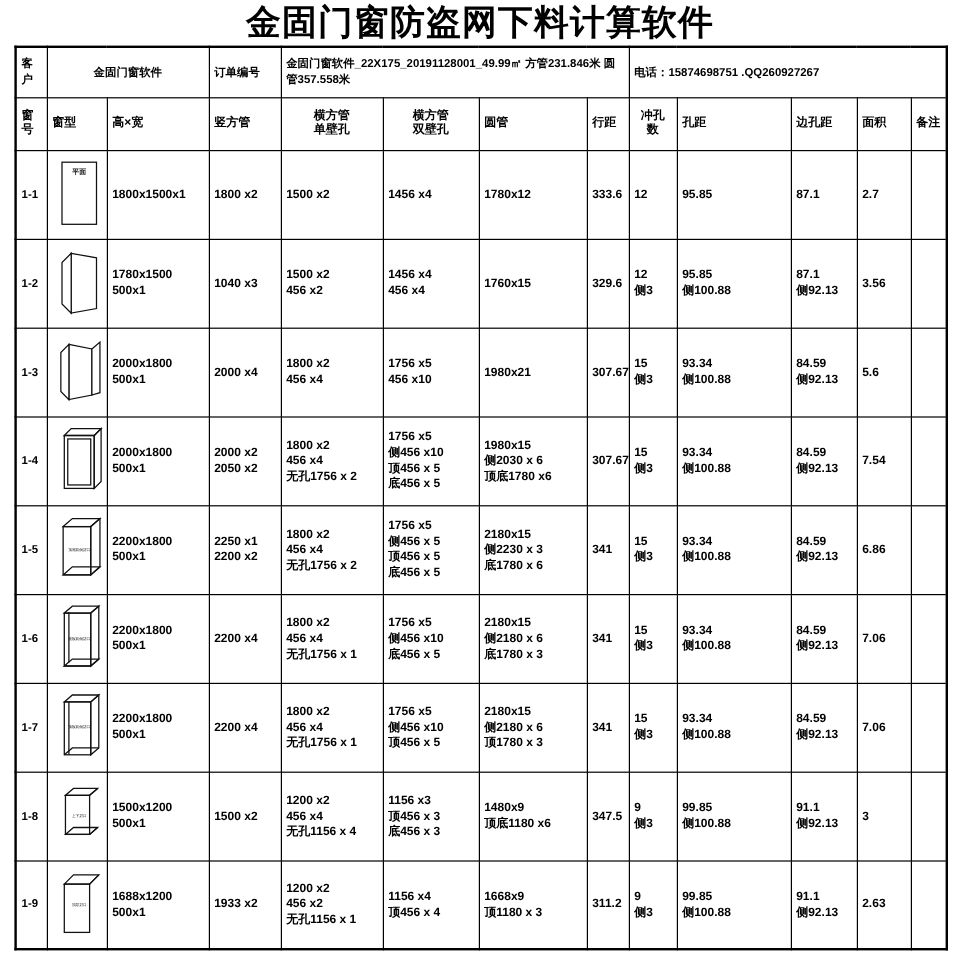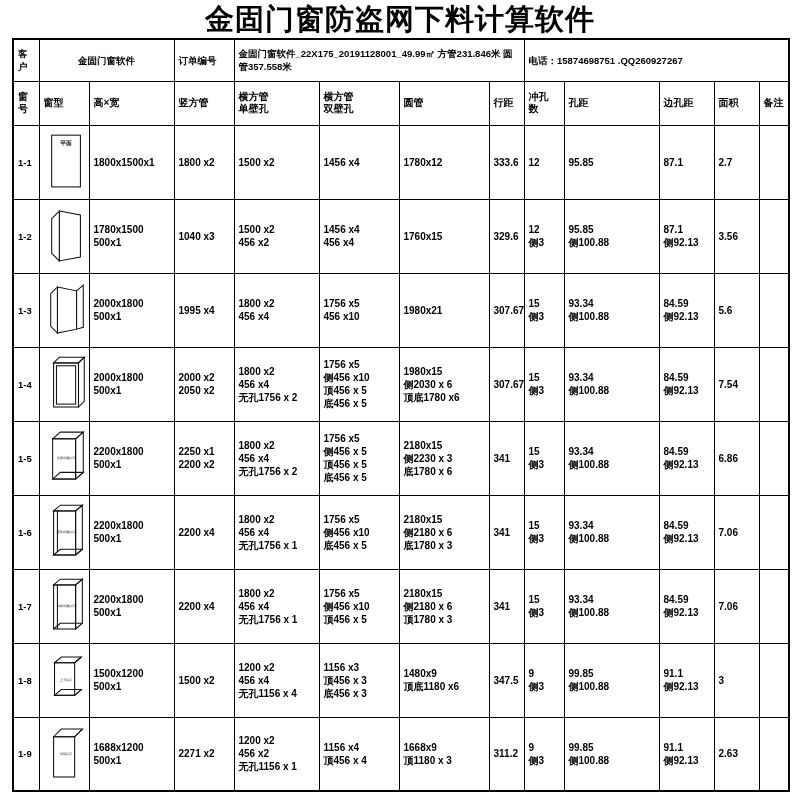--- a/index.html
+++ b/index.html
@@ -49,21 +49,21 @@
 
   
   .info-row td{height:42px;font-size:9.5px;}
   .info-label{text-align:left;}
   .info-value{text-align:center;}
   .info-order{font-size:9px;line-height:12px;}
   .info-contact{font-size:9px;}
 
   
   .hdr td{height:44px;text-align:left;font-size:10px;line-height:12px;}
-  .hdr .two-line{white-space:pre-line;}
+  .hdr .two-line{white-space:pre-line;text-align:center;}
 
   
   .drow td{height:74px;text-align:left;}
   .drow td.cell-num{font-size:10px;}
   .cellline{display:block;white-space:nowrap;}
 
   
   .shape-cell{text-align:center;padding:2px 1px;}
   .shape-box{
     width:46px;height:62px;
@@ -236,21 +236,21 @@
               <polygon points="14,8 34,12 34,52 14,56" stroke="#111" fill="#ffffff" stroke-width="1.1" stroke-linejoin="miter"></polygon>
               <polygon points="14,8 7,15 7,49 14,56" stroke="#111" fill="#ffffff" stroke-width="1.1" stroke-linejoin="miter"></polygon>
               <polygon points="34,12 41,6 41,50 34,52" stroke="#111" fill="#ffffff" stroke-width="1.1" stroke-linejoin="miter"></polygon>
             </svg>
           </td>
           <td class="cell-num">
             <span class="cellline">2000x1800</span>
             <span class="cellline">500x1</span>
           </td>
           <td class="cell-num">
-            <span class="cellline">1995 x4</span>
+            <span class="cellline">2000 x4</span>
           </td>
           <td class="cell-num">
             <span class="cellline">1800 x2</span>
             <span class="cellline">456 x4</span>
           </td>
           <td class="cell-num">
             <span class="cellline">1756 x5</span>
             <span class="cellline">456 x10</span>
           </td>
           <td class="cell-num">
@@ -554,21 +554,21 @@
               <rect x="10" y="14" width="22" height="42" stroke="#111" fill="none" stroke-width="1.1" stroke-linejoin="miter"></rect>
               <line x1="32" y1="14" x2="40" y2="6" stroke="#111" fill="none" stroke-width="1.1" stroke-linejoin="miter"></line>
               <text x="23" y="33" text-anchor="middle" class="shape-label" fill="#111">顶部封口</text>
             </svg>
           </td>
           <td class="cell-num">
             <span class="cellline">1688x1200</span>
             <span class="cellline">500x1</span>
           </td>
           <td class="cell-num">
-            <span class="cellline">2271 x2</span>
+            <span class="cellline">1933 x2</span>
           </td>
           <td class="cell-num">
             <span class="cellline">1200 x2</span>
             <span class="cellline">456 x2</span>
             <span class="cellline">无孔1156 x 1</span>
           </td>
           <td class="cell-num">
             <span class="cellline">1156 x4</span>
             <span class="cellline">顶456 x 4</span>
           </td>

